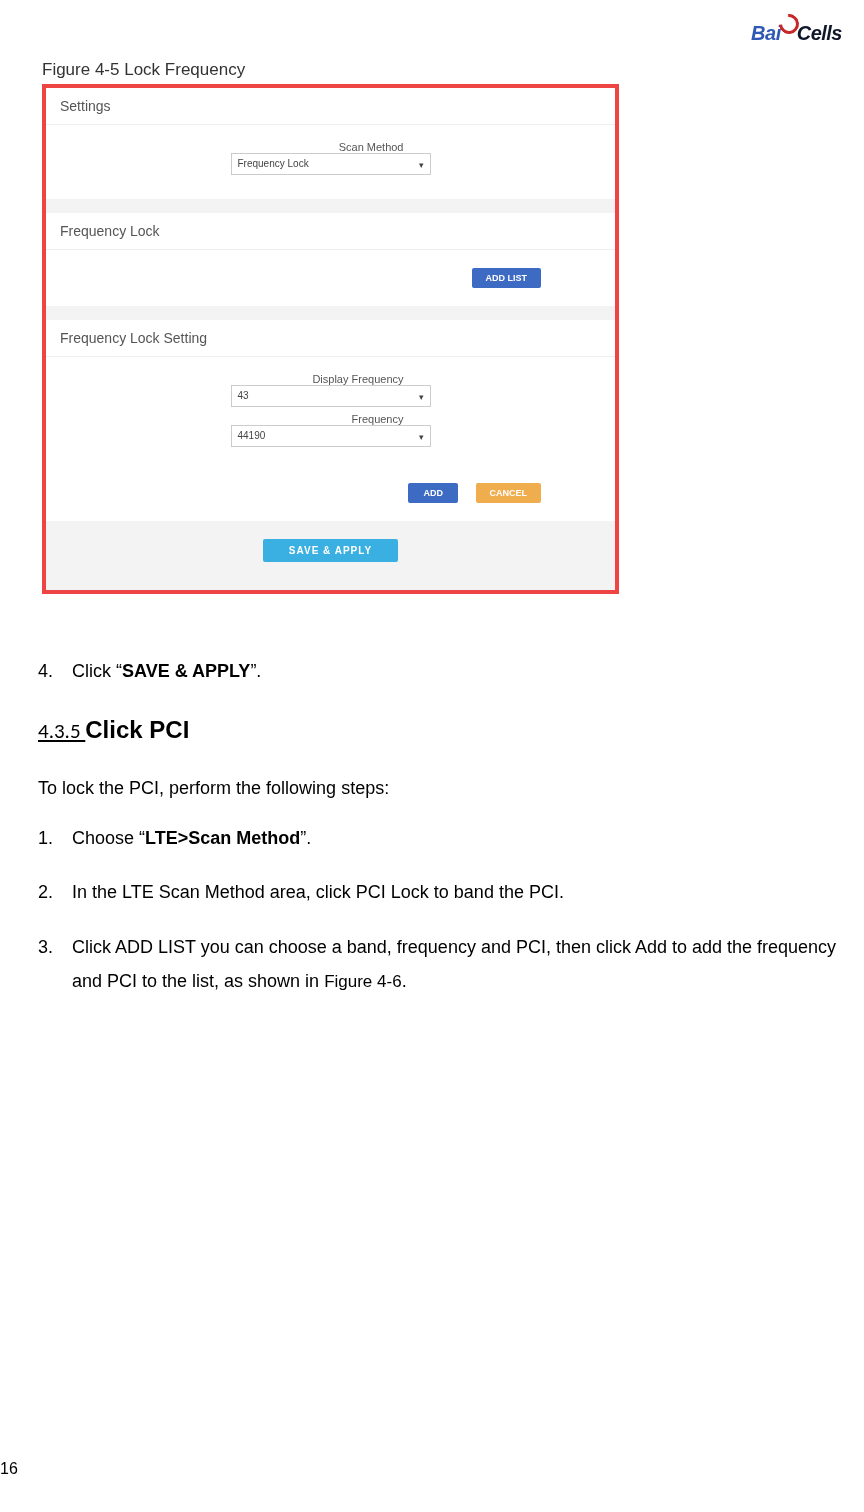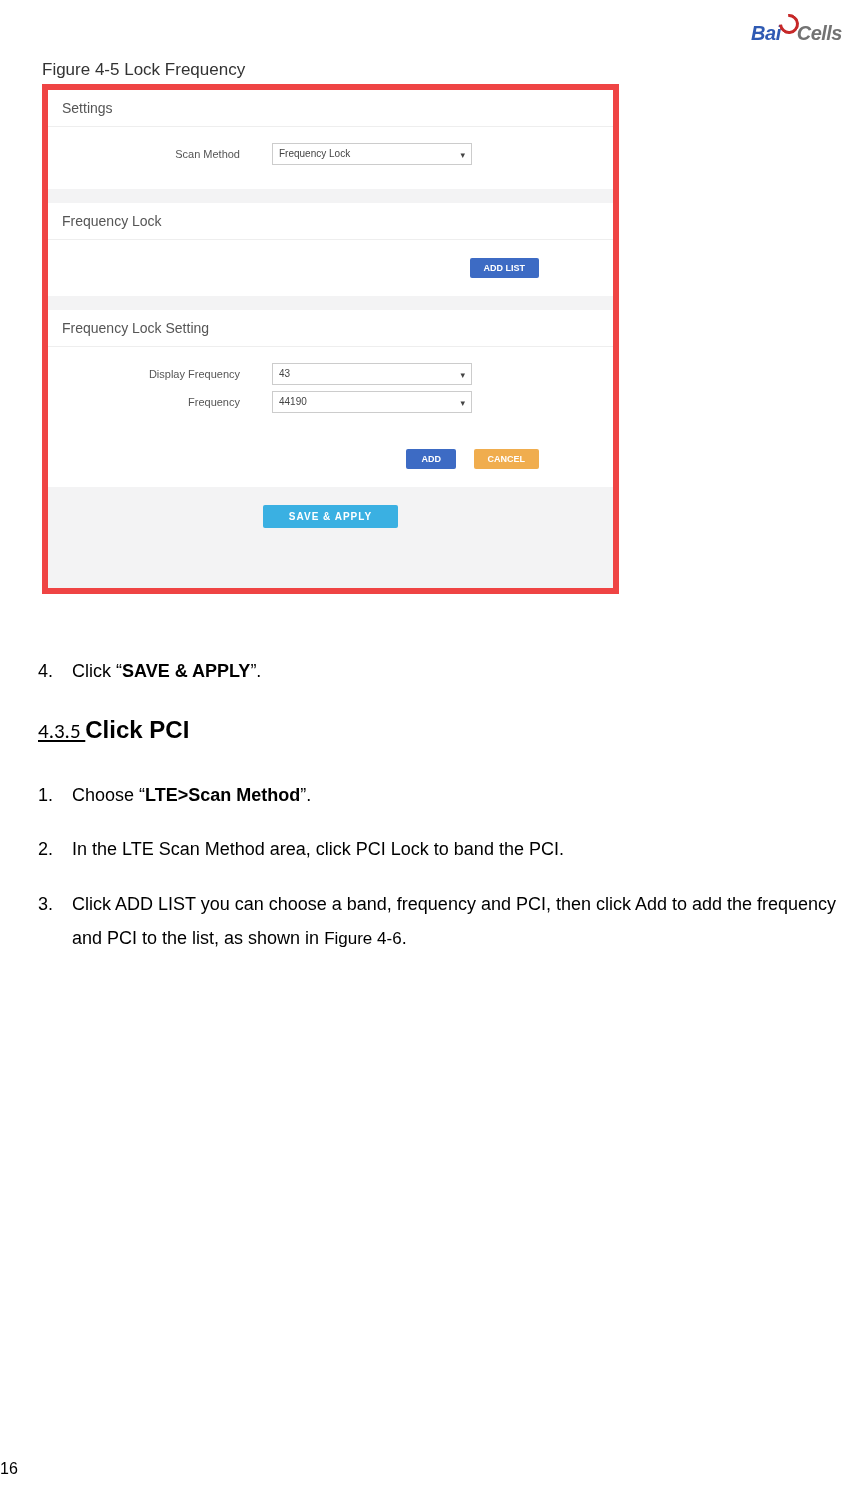--- a/index.html
+++ b/index.html
@@ -15,21 +15,21 @@
   .logo {
     position: absolute;
     top: 14px;
     right: 22px;
     font-size: 20px;
     font-weight: bold;
     font-style: italic;
     letter-spacing: -0.5px;
   }
   .logo .bai { color: #2f5ab3; }
-  .logo .cells { color: #737373; margin-top: 13px; }
+  .logo .cells { color: #0f172a; margin-top: 13px; }
   .logo-swirl {
     display: inline-block;
     width: 18px; height: 18px;
     vertical-align: super;
     margin-left: -2px;
   }
   .logo-swirl::before {
     content: "";
     display: block;
     width: 14px; height: 14px;
@@ -47,21 +47,21 @@
     font-size: 17px;
     color: #333;
   }
   
   .screenshot {
     position: absolute;
     top: 84px;
     left: 42px;
     width: 577px;
     height: 510px;
-    border: 6px solid #ef4444;
+    border: 4px solid #ef4444;
     background: #f3f3f4;
     font-family: "Segoe UI", Arial, sans-serif;
     font-size: 12px;
     color: #555;
   }
   .panel {
     background: #fff;
     margin: 0 0 14px 0;
   }
   .panel-header {
@@ -71,20 +71,21 @@
     border-bottom: 1px solid #eee;
   }
   .panel-body {
     padding: 10px 14px 18px 14px;
     position: relative;
   }
   .form-row {
     display: flex;
     align-items: center;
     margin: 6px 0;
+    flex-direction: column;
   }
   .form-label {
     width: 210px;
     text-align: right;
     padding-right: 32px;
     font-size: 11px;
     color: #555;
   }
   .form-select {
     width: 200px;
@@ -233,20 +234,21 @@
     <div class="ol-num">4.</div>
     <div class="ol-body">
       <span>Click “</span><span class="bold">SAVE &amp; APPLY</span><span>”.</span>
     </div>
   </div>
 
   <div class="section-heading">
     <span class="num">4.3.5 </span><span>Click PCI</span>
   </div>
 
+  <div class="intro">To lock the PCI, perform the following steps:</div>
 
   <div class="ol-item">
     <div class="ol-num">1.</div>
     <div class="ol-body">
       <span>Choose “</span><span class="bold">LTE&gt;Scan Method</span><span>”.</span>
     </div>
   </div>
 
   <div class="ol-item">
     <div class="ol-num">2.</div>

